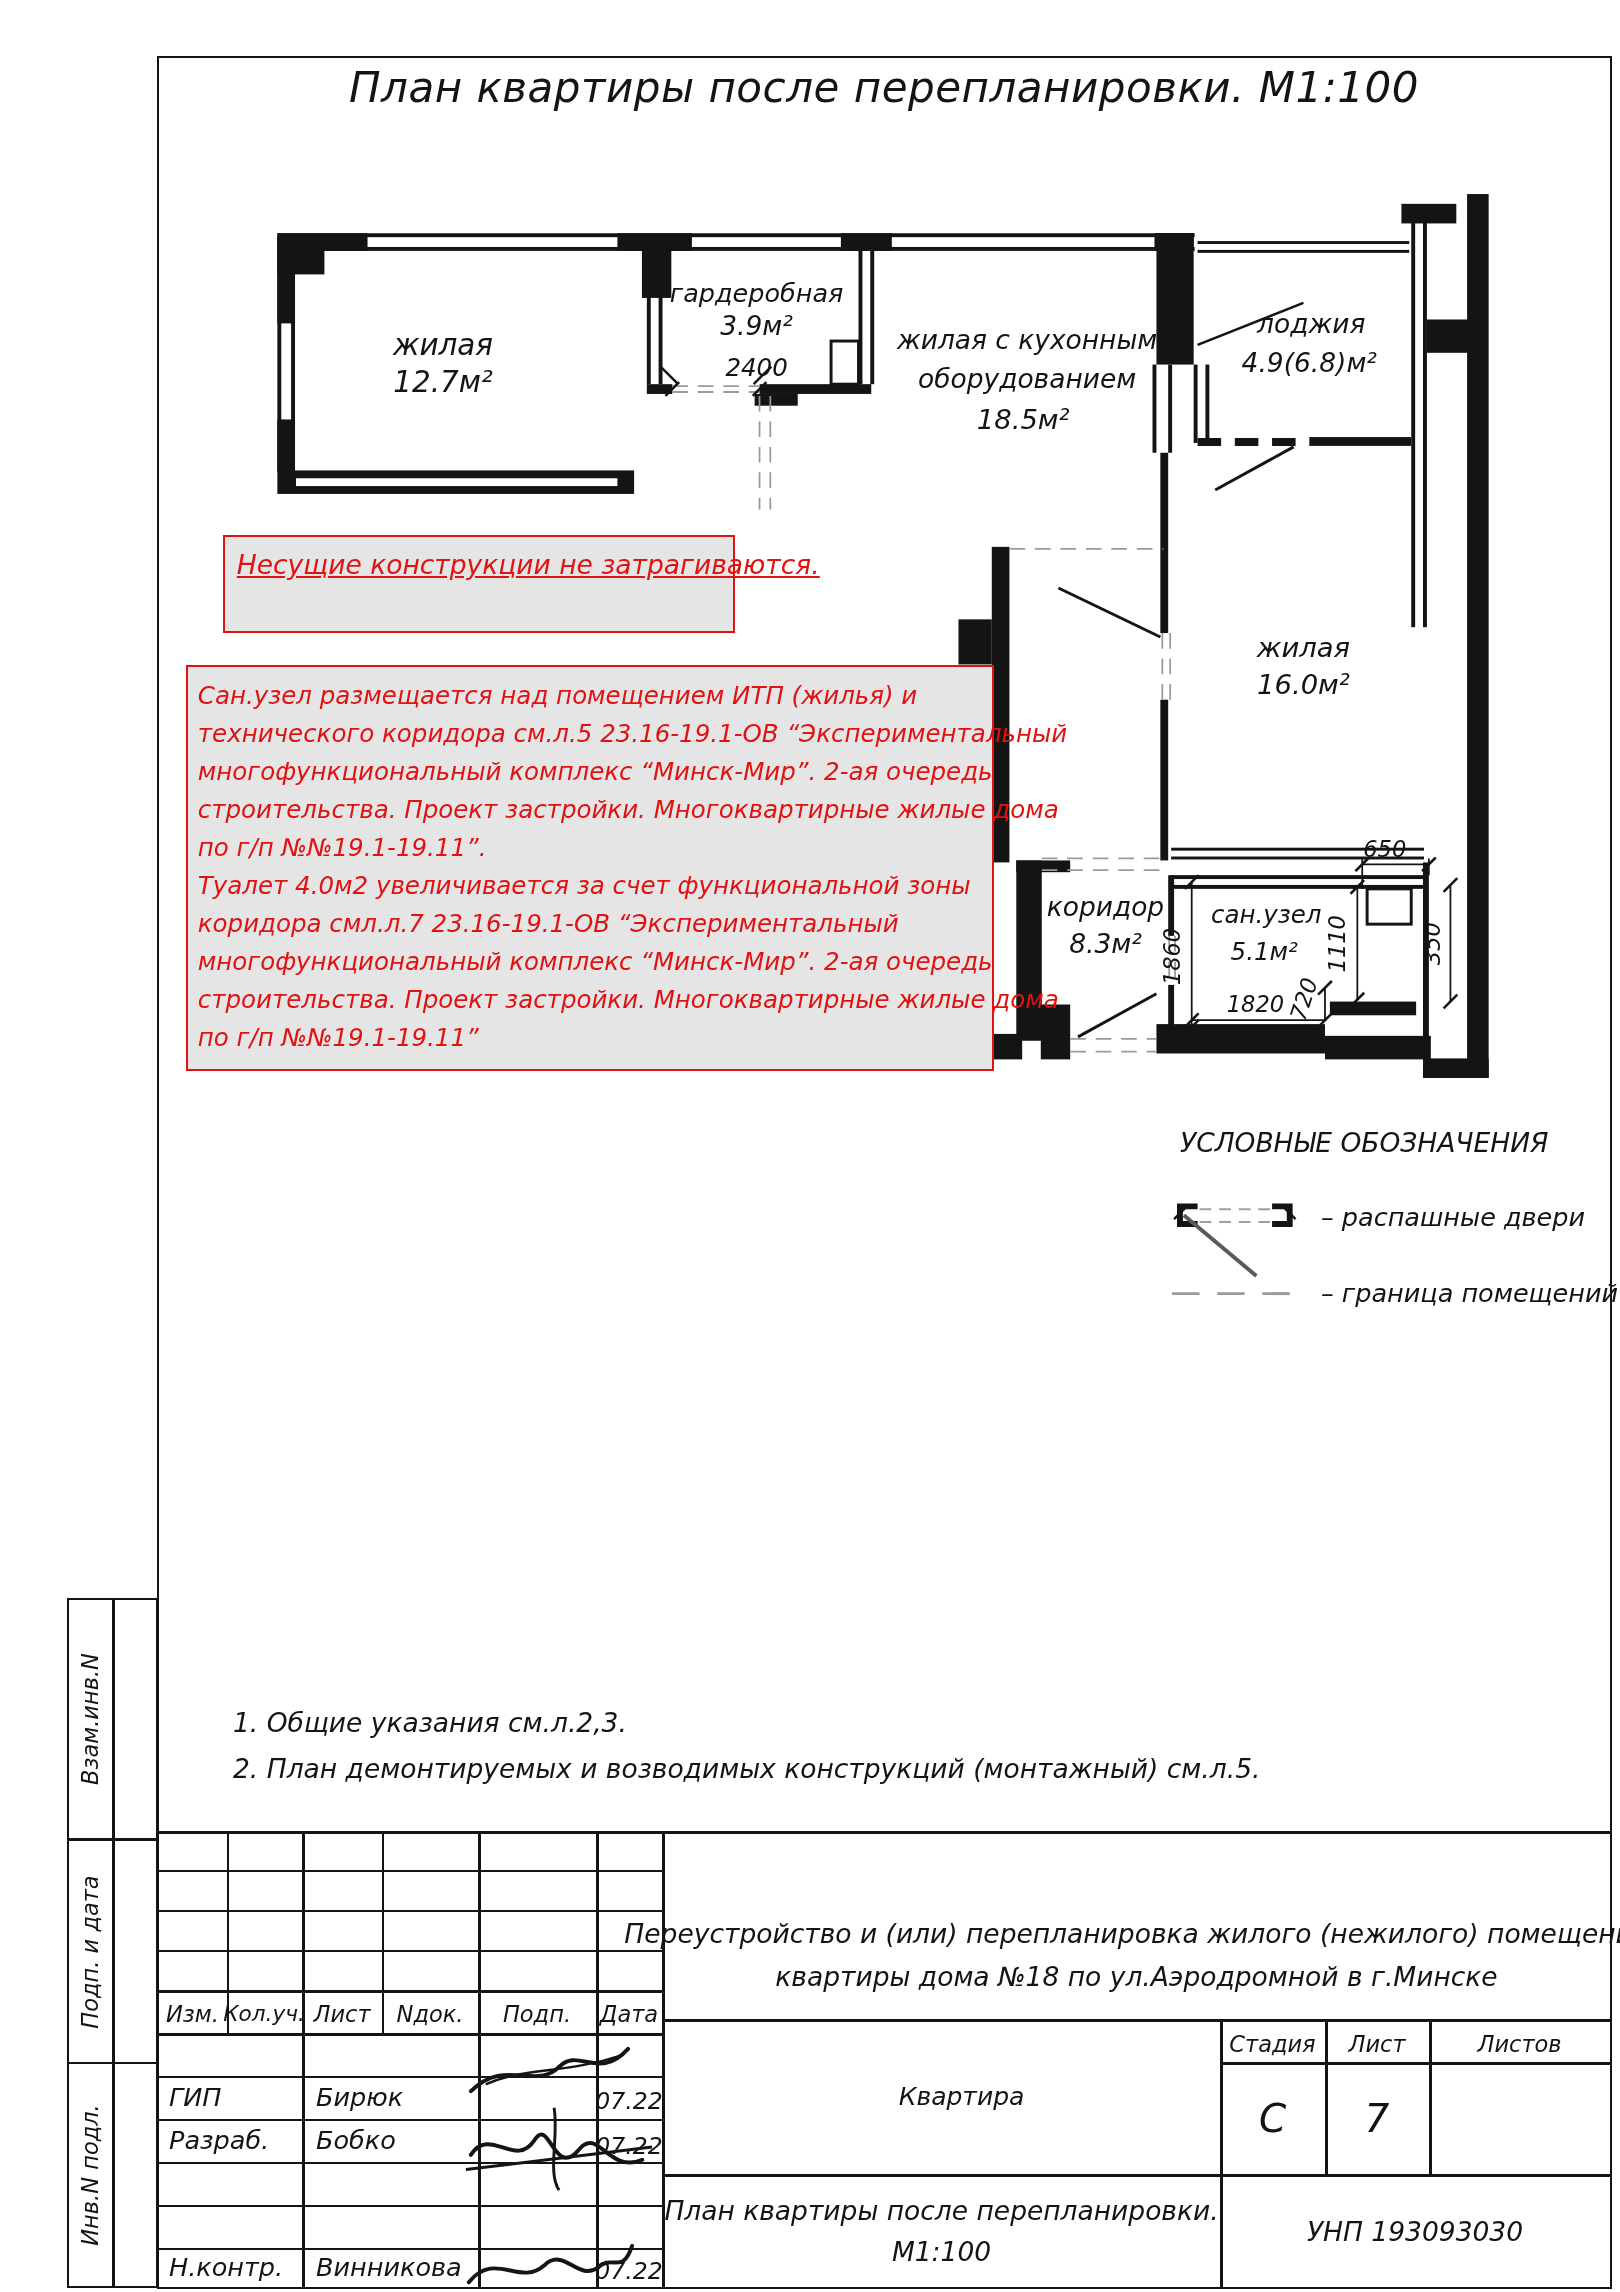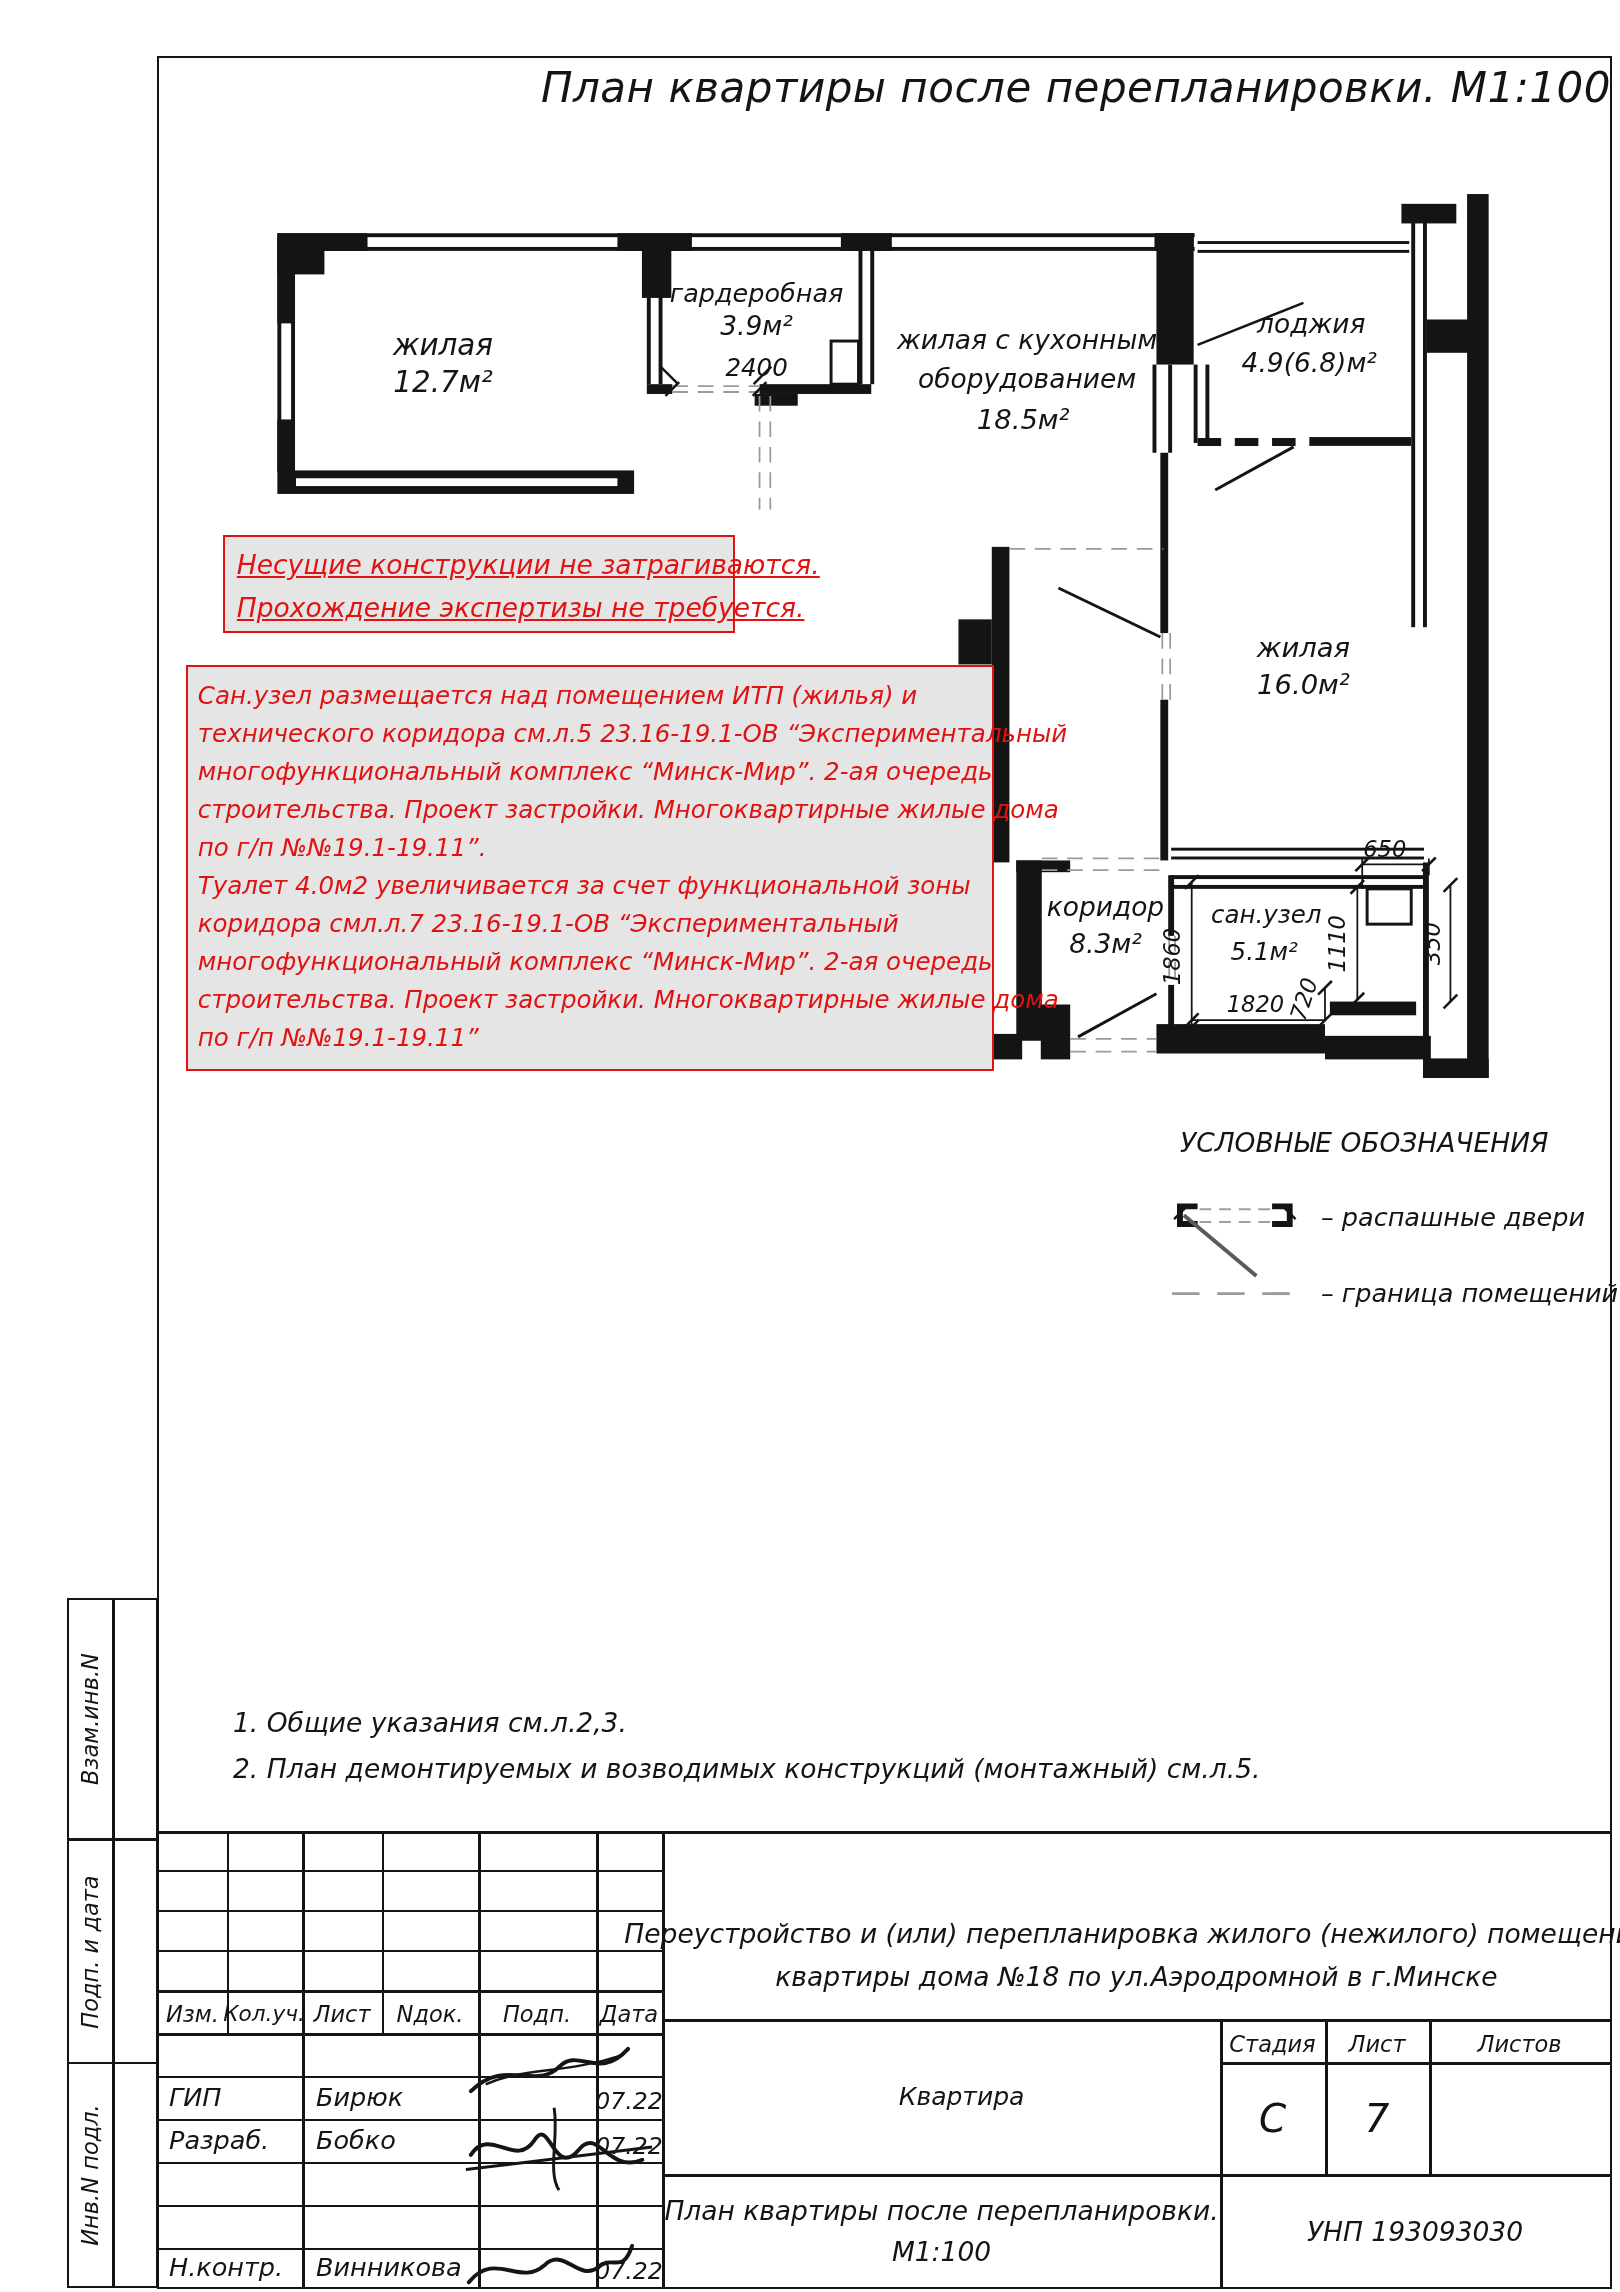--- a/index.html
+++ b/index.html
@@ -17,21 +17,21 @@
   .side-cell .div{position:absolute;top:0;bottom:0;left:43px;width:2.9px;background:#141414;}
   .side-cell .rot{position:absolute;left:20.6px;top:50%;transform:translate(-50%,-50%) rotate(-90deg);font-size:22.5px;}
   .cell-center{display:flex;align-items:center;justify-content:center;text-align:center;}
   svg{display:block;}
 </style>
 </head>
 <body>
 
 <div class="frame"></div>
 
-<div class="abs txt" style="left:157px;top:63px;width:1454px;text-align:right;font-size:42px;letter-spacing:0.5px;">План квартиры после перепланировки. М1:100</div>
+<div class="abs txt" style="left:157px;top:63px;width:1454px;text-align:center;font-size:42px;letter-spacing:0.5px;">План квартиры после перепланировки. М1:100</div>
 
 <svg class="abs" style="left:0;top:0;" width="1620" height="1372" viewBox="0 0 1653 1400">
   <g fill="#141414">
 
     <rect x="283" y="238" width="936" height="4"></rect>
     <rect x="283" y="252" width="936" height="4"></rect>
     <rect x="283" y="238" width="92" height="18"></rect>
     <rect x="630" y="238" width="76" height="18"></rect>
     <rect x="858" y="238" width="52" height="18"></rect>
     <rect x="1178" y="238" width="40" height="18"></rect>
@@ -179,21 +179,20 @@
     <line x1="1322" y1="1244" x2="1308" y2="1230" stroke="#141414" stroke-width="2.5"></line>
     <line x1="1208" y1="1240" x2="1282" y2="1302" stroke="#5a5a5a" stroke-width="4"></line>
   </g>
   <g>
     <line x1="1196" y1="1320" x2="1334" y2="1320" stroke="#9a9a9a" stroke-width="3" stroke-dasharray="28 18"></line>
   </g>
 </svg>
 
 <div class="red-note rn1" style="left:223px;top:535px;width:508px;height:88px;padding-top:5.9px;">
   <div class="ln">Несущие конструкции не затрагиваются.</div>
-  <div class="ln">Прохождение экспертизы не требуется.</div>
 </div>
 
 <div class="red-note rn2" style="left:186px;top:665px;width:804px;height:392px;padding-top:9.8px;">
   <div class="ln">Сан.узел размещается над помещением ИТП (жилья)  и</div>
   <div class="ln">технического коридора см.л.5 23.16-19.1-ОВ “Экспериментальный</div>
   <div class="ln">многофункциональный комплекс “Минск-Мир”. 2-ая очередь</div>
   <div class="ln">строительства. Проект застройки. Многоквартирные жилые дома</div>
   <div class="ln">по г/п №№19.1-19.11”.</div>
   <div class="ln">Туалет 4.0м2 увеличивается за счет функциональной зоны</div>
   <div class="ln">коридора смл.л.7 23.16-19.1-ОВ “Экспериментальный</div>

